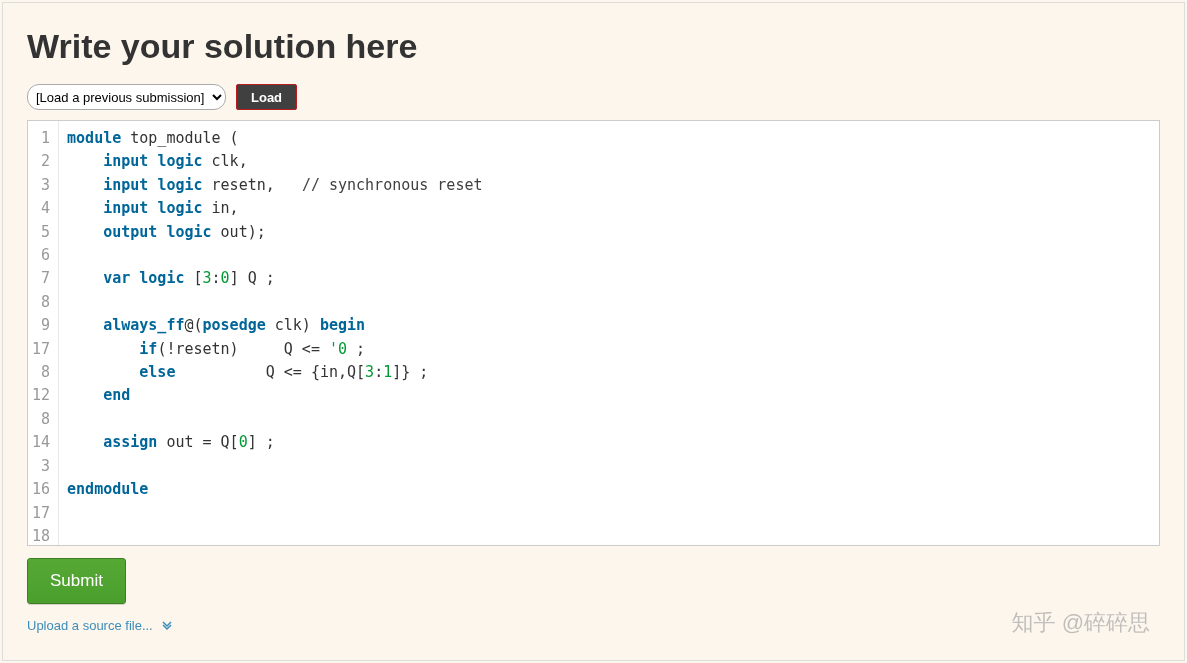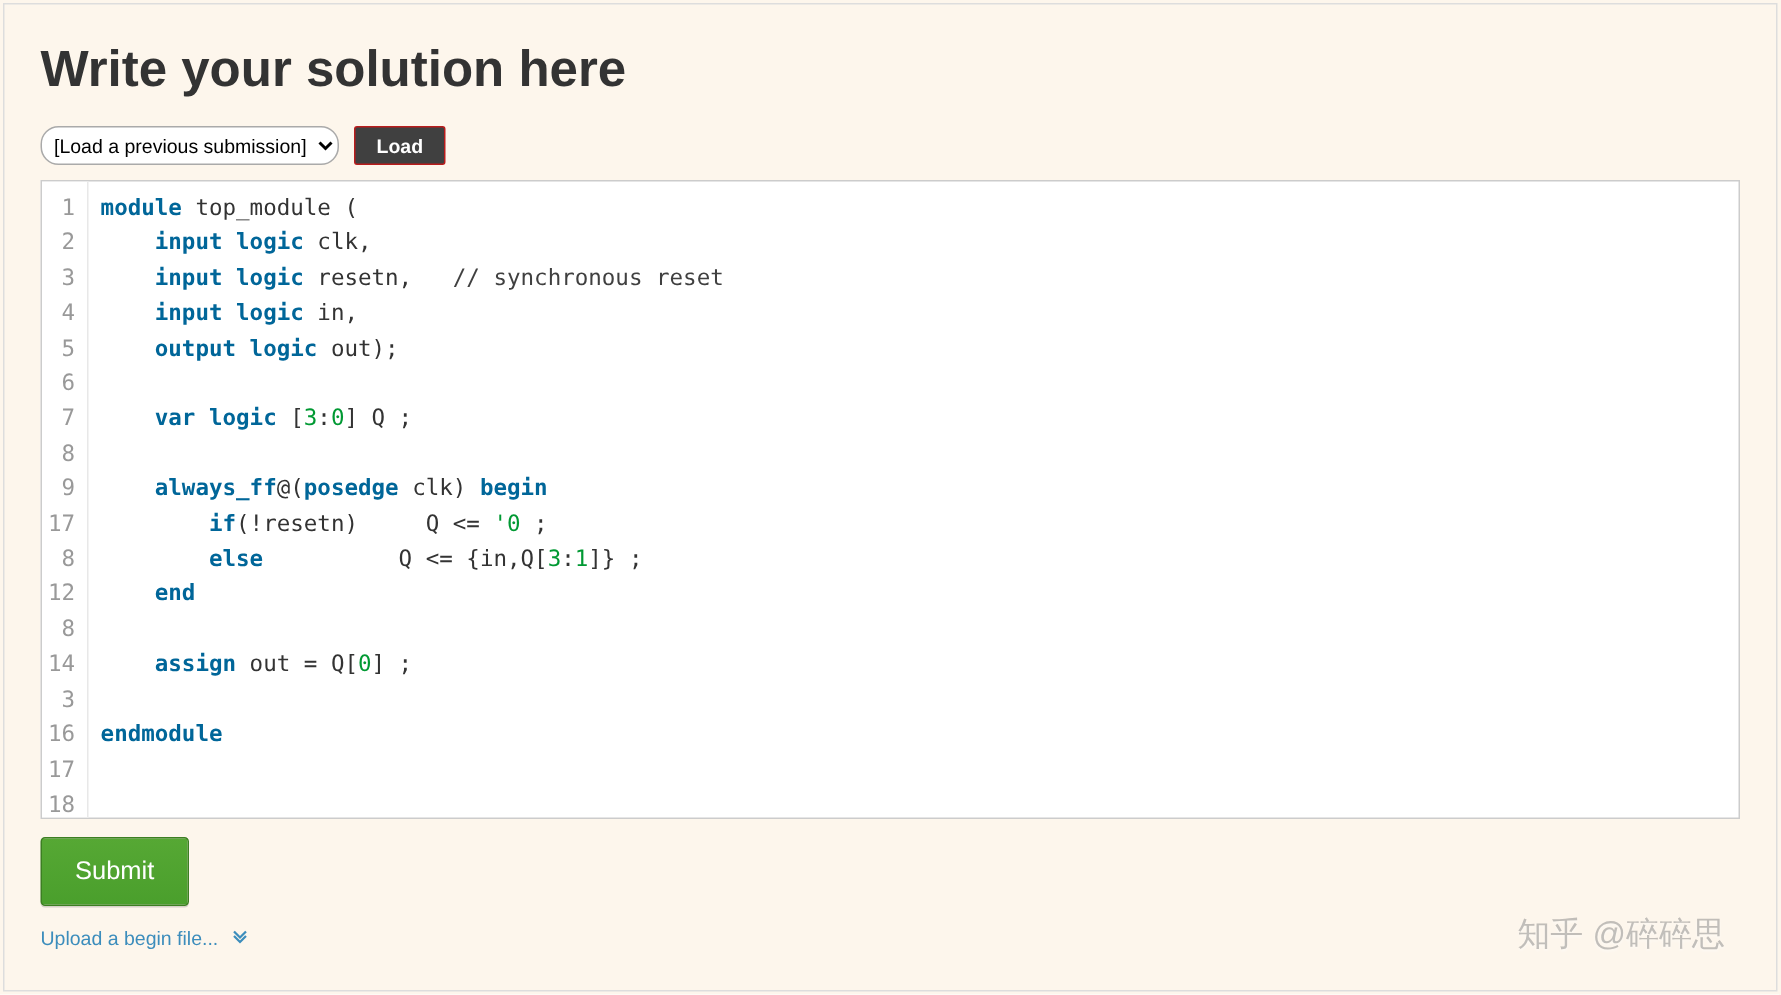--- a/index.html
+++ b/index.html
@@ -155,21 +155,21 @@
         <div>18</div>
       </div>
     <div class="codearea" id="codearea"><div class="codeline"><span class="kw">module</span><span> top_module (</span></div><div class="codeline"><span>    </span><span class="kw">input</span><span> </span><span class="kw">logic</span><span> clk,</span></div><div class="codeline"><span>    </span><span class="kw">input</span><span> </span><span class="kw">logic</span><span> resetn,   </span><span class="cmt">// synchronous reset</span></div><div class="codeline"><span>    </span><span class="kw">input</span><span> </span><span class="kw">logic</span><span> in,</span></div><div class="codeline"><span>    </span><span class="kw">output</span><span> </span><span class="kw">logic</span><span> out);</span></div><div class="codeline">&nbsp;</div><div class="codeline"><span>    </span><span class="kw">var</span><span> </span><span class="kw">logic</span><span> [</span><span class="num">3</span><span>:</span><span class="num">0</span><span>] Q ;</span></div><div class="codeline">&nbsp;</div><div class="codeline"><span>    </span><span class="kw">always_ff</span><span>@(</span><span class="kw">posedge</span><span> clk) </span><span class="kw">begin</span></div><div class="codeline"><span>        </span><span class="kw">if</span><span>(!resetn)     Q &lt;= </span><span class="num">'0</span><span> ;</span></div><div class="codeline"><span>        </span><span class="kw">else</span><span>          Q &lt;= {in,Q[</span><span class="num">3</span><span>:</span><span class="num">1</span><span>]} ;</span></div><div class="codeline"><span>    </span><span class="kw">end</span></div><div class="codeline">&nbsp;</div><div class="codeline"><span>    </span><span class="kw">assign</span><span> out = Q[</span><span class="num">0</span><span>] ;</span></div><div class="codeline">&nbsp;</div><div class="codeline"><span class="kw">endmodule</span></div><div class="codeline">&nbsp;</div><div class="codeline">&nbsp;</div></div>
   </div>
 
   <div class="actions">
     <button class="btn-submit">Submit</button>
   </div>
 
   <div class="upload-link">
-    <span>Upload a begin file...</span>
+    <span>Upload a source file...</span>
     <span class="chev">
       <svg width="12" height="12" viewBox="0 0 12 12">
           <path d="M2 3 L6 7 L10 3" stroke="#3c8dbc" stroke-width="1.5" fill="none"></path>
           <path d="M2 6 L6 10 L10 6" stroke="#3c8dbc" stroke-width="1.5" fill="none"></path>
         </svg>
     </span>
   </div>
 
   <div class="watermark">知乎 @碎碎思</div>
 </div>

